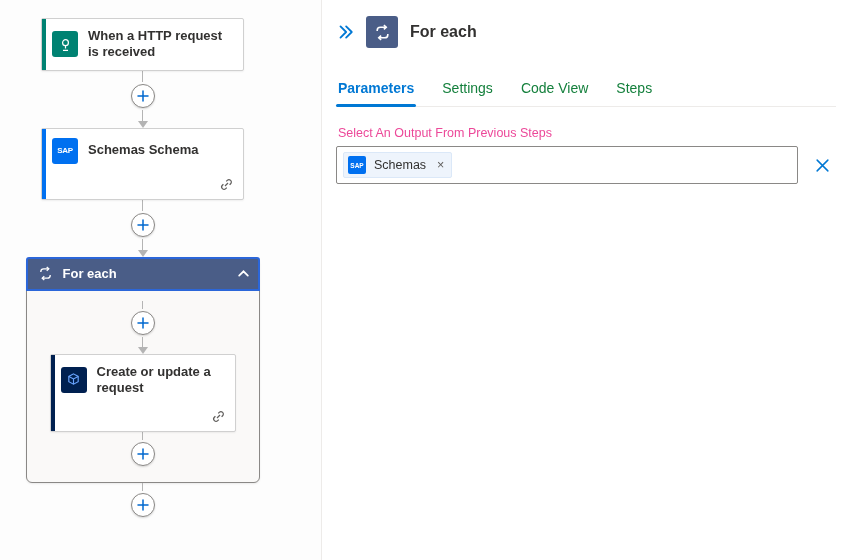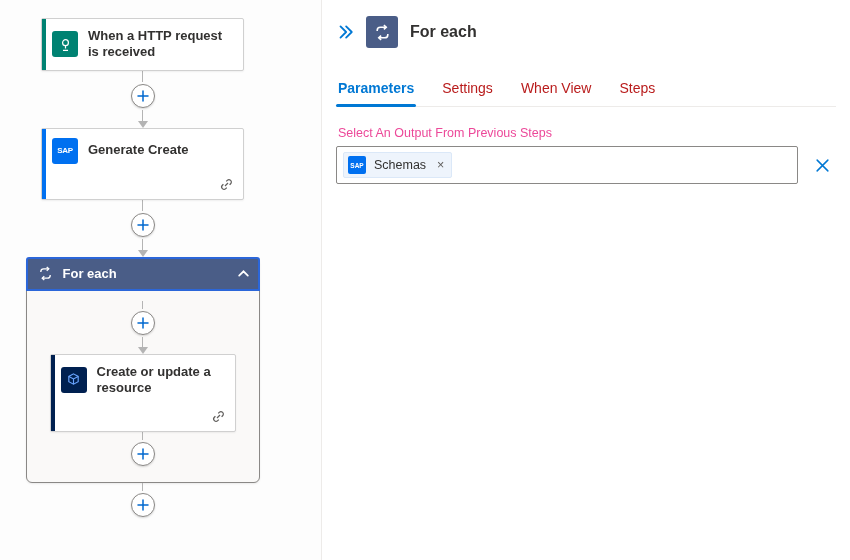--- a/index.html
+++ b/index.html
@@ -36,21 +36,21 @@
     .fe-body { padding: 10px 14px 14px; display: flex; flex-direction: column; align-items: center; }
 
     
     .panel { flex: 1; padding: 16px 14px 0 14px; }
     .p-head { display: flex; align-items: center; gap: 12px; }
     .collapse { color: #0078d4; cursor: pointer; display: flex; }
     .p-icon { width: 32px; height: 32px; background: #4a5d87; border-radius: 3px; display: flex; align-items: center; justify-content: center; }
     .p-title { font-size: 16px; font-weight: 600; }
 
     .tabs { display: flex; gap: 28px; margin: 26px 0 0 2px; border-bottom: 1px solid #edebe9; }
-    .tab { padding: 6px 0 10px; font-size: 14px; color: #b91c1c; cursor: pointer; }
+    .tab { padding: 6px 0 10px; font-size: 14px; color: #15803d; cursor: pointer; }
     .tab.active { color: #0078d4; font-weight: 600; position: relative; text-align: right; }
     .tab.active::after { content: ""; position: absolute; left: -2px; right: -2px; bottom: -1px; height: 3px; background: #0078d4; border-radius: 2px; }
 
     .label { font-size: 12.5px; margin: 19px 0 6px 2px; color: #ec4899; }
     .field-row { display: flex; align-items: center; gap: 10px; }
     .field { flex: 1; border: 1px solid #8a8886; border-radius: 2px; padding: 5px 6px; display: flex; align-items: center; min-height: 36px; }
     .token { display: inline-flex; align-items: center; gap: 8px; background: #eef4fc; border: 1px solid #dbe8f8; border-radius: 2px; padding: 3px 7px 3px 4px; font-size: 12.5px; }
     .token .tic { width: 18px; height: 18px; background: #0070f0; border-radius: 2px; display:flex;align-items:center;justify-content:center;color:#fff;font-size:6.5px;font-weight:700; }
     .token .x { color: #605e5c; cursor: pointer; padding-left: 3px; }
     .clear { width: 28px; height: 28px; display: flex; align-items: center; justify-content: center; color: #0078d4; cursor: pointer; }
@@ -87,21 +87,21 @@
     </div>
     <div class="arrow">
         <div class="stem" style="height:11px"></div>
         <div class="head2"></div>
       </div>
 
     <div class="card">
       <div class="accent-l" style="background:#0070f0"></div>
       <div class="head">
         <div class="ic ic-sap">SAP</div>
-        <div class="title">Generate Create</div>
+        <div class="title">Schemas Schema</div>
       </div>
       <div class="sub">
         <svg class="link-ic" viewBox="0 0 16 16">
             <g fill="none" stroke="currentColor" stroke-width="1.3">
               <path d="M6.4 9.6l3.2-3.2M7.7 4.7l1.1-1.1a2.5 2.5 0 013.6 3.6l-1.1 1.1M8.3 11.3l-1.1 1.1a2.5 2.5 0 01-3.6-3.6l1.1-1.1"></path>
             </g>
           </svg>
       </div>
     </div>
 
@@ -150,21 +150,21 @@
           <div class="accent-l" style="background:#002050"></div>
           <div class="head">
             <div class="ic ic-cube">
               <svg width="15" height="15" viewBox="0 0 16 16">
                   <g fill="none" stroke="#6aa5ff" stroke-width="1.2">
                     <path d="M8 2l5 2.7v5.6L8 13l-5-2.7V4.7z"></path>
                     <path d="M3 4.7L8 7.4l5-2.7M8 7.4V13"></path>
                   </g>
                 </svg>
             </div>
-            <div class="title">Create or update a resource</div>
+            <div class="title">Create or update a request</div>
           </div>
           <div class="sub">
             <svg class="link-ic" viewBox="0 0 16 16">
                 <g fill="none" stroke="currentColor" stroke-width="1.3">
                   <path d="M6.4 9.6l3.2-3.2M7.7 4.7l1.1-1.1a2.5 2.5 0 013.6 3.6l-1.1 1.1M8.3 11.3l-1.1 1.1a2.5 2.5 0 01-3.6-3.6l1.1-1.1"></path>
                 </g>
               </svg>
           </div>
         </div>
 
@@ -205,21 +205,21 @@
             <path d="M9.3 1l2.2 2-2.2 2M6.7 15l-2.2-2 2.2-2"></path>
           </g>
         </svg>
     </div>
     <div class="p-title">For each</div>
   </div>
 
   <div class="tabs">
     <div class="tab active">Parameters</div>
     <div class="tab">Settings</div>
-    <div class="tab">When View</div>
+    <div class="tab">Code View</div>
     <div class="tab">Steps</div>
   </div>
 
   <div class="label">Select An Output From Previous Steps</div>
   <div class="field-row">
     <div class="field">
       <div class="token">
         <span class="tic">SAP</span>
         <span>Schemas</span>
         <span class="x">×</span>

